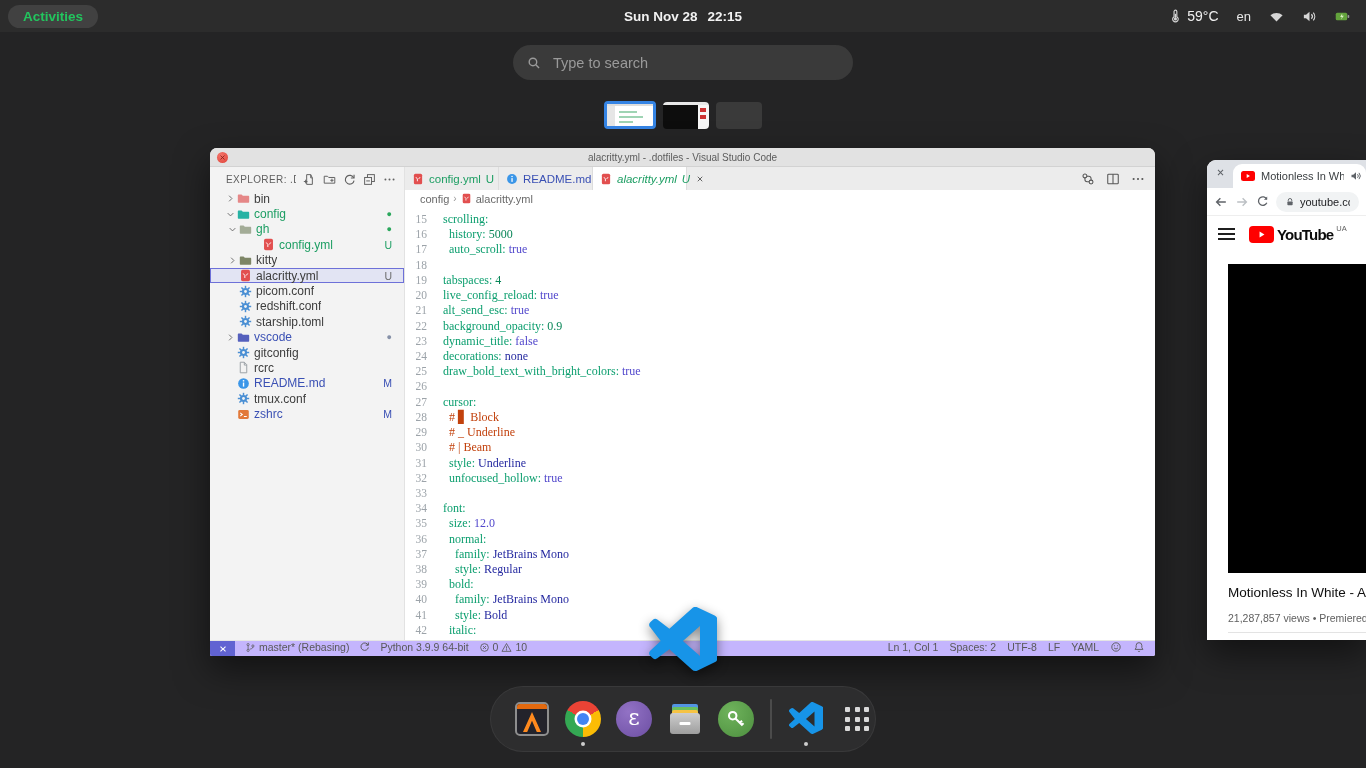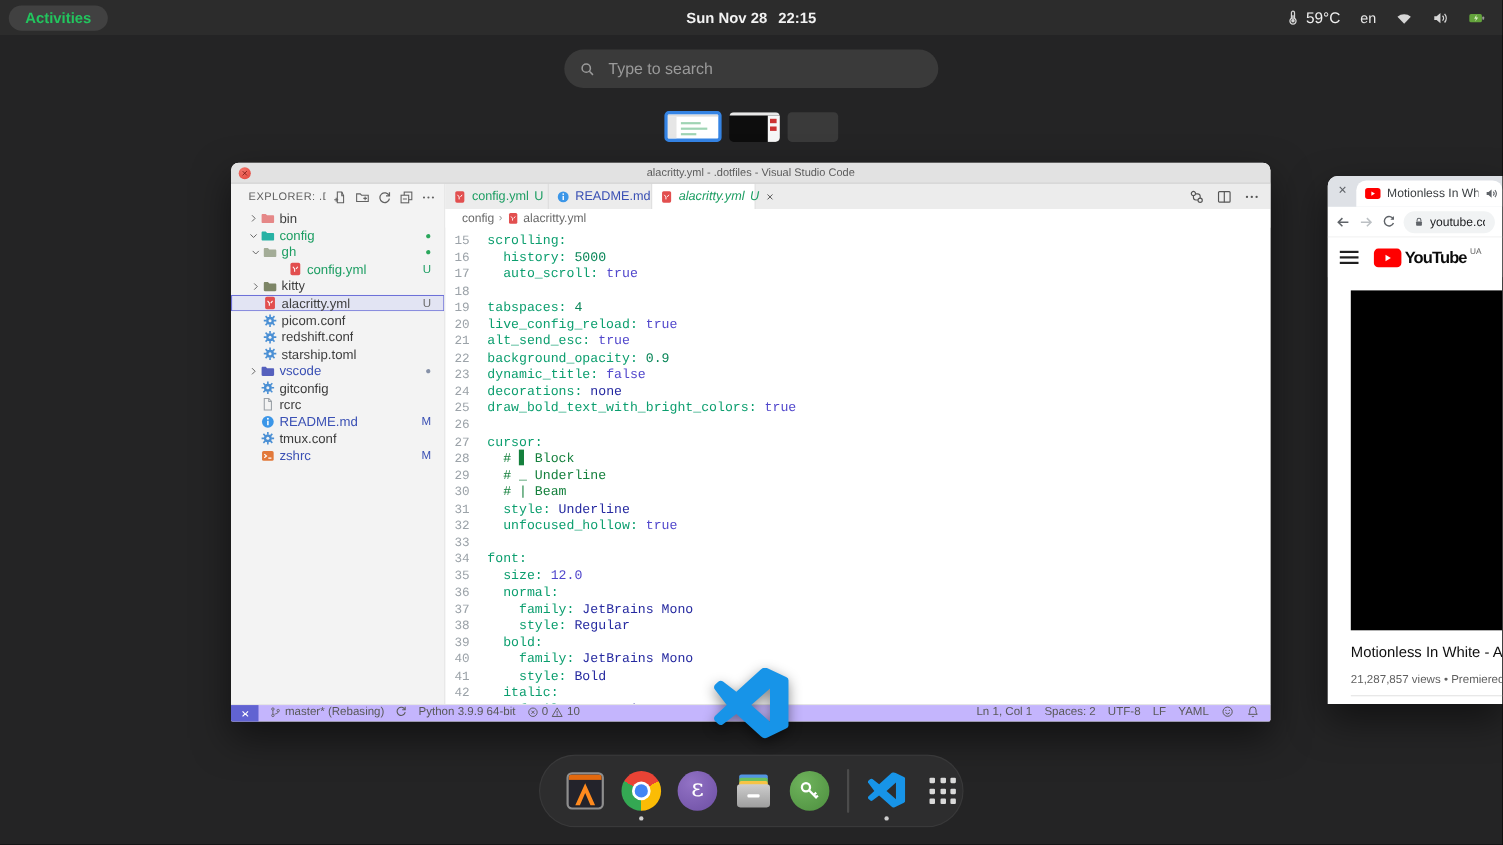--- a/index.html
+++ b/index.html
@@ -69,27 +69,27 @@
   .tab.active{background:#fff;}
   .tab .ti{width:12px;height:12px;flex:none;}
   .tab .x{color:#555;margin-left:1px;}
   .tab .x svg{width:8px;height:8px;}
   .ital{font-style:italic;}
   .ed-actions{margin-left:auto;display:flex;align-items:center;gap:11px;padding-right:10px;color:#555;}
   .ed-actions .aic{cursor:pointer;}
   .crumbs{height:17px;display:flex;align-items:center;padding-left:15px;gap:4px;font-size:11px;color:#6a6a6a;flex:none;background:#fff;}
   .crumbs .sep{color:#9a9a9a;font-size:10px;}
   .crumbs .cic{width:11px;height:11px;}
-  .code{flex:1;overflow:hidden;font-family:Liberation Mono, monospace;font-size:12px;line-height:15.23px;padding-top:5px;}
+  .code{flex:1;overflow:hidden;font-family:Liberation Serif, serif;font-size:12px;line-height:15.23px;padding-top:5px;}
   .cline{display:flex;height:15.23px;}
   .lnum{width:38px;text-align:right;padding-right:16px;color:#9ca3a9;flex:none;font-size:11.5px;}
   .ckey{white-space:pre;color:#0b9e6e;}
   .val{white-space:pre;}
   .c-green{color:#098658}.c-blue{color:#5147cc}.c-navy{color:#2529a0}
-  .ccom{white-space:pre;color:#15803d;}
+  .ccom{white-space:pre;color:#c2410c;}
 
   .vsc-status{height:16px;background:#c4b5fd;border-top:1px solid #e5e5e5;display:flex;align-items:flex-start;font-size:10.5px;color:#585858;}
   .remote{width:25px;height:16px;background:#6163d2;display:flex;align-items:center;justify-content:center;flex:none;cursor:pointer;}
   .remote svg{width:10px;height:10px;}
   .sseg{display:flex;align-items:center;gap:3px;margin-left:10px;cursor:pointer;white-space:nowrap;}
   .sseg svg{width:11px;height:11px;color:#585858;}
   .st-right{margin-left:auto;display:flex;align-items:center;gap:11px;padding-right:10px;}
   .st-right span{cursor:pointer;white-space:nowrap;}
 
   

